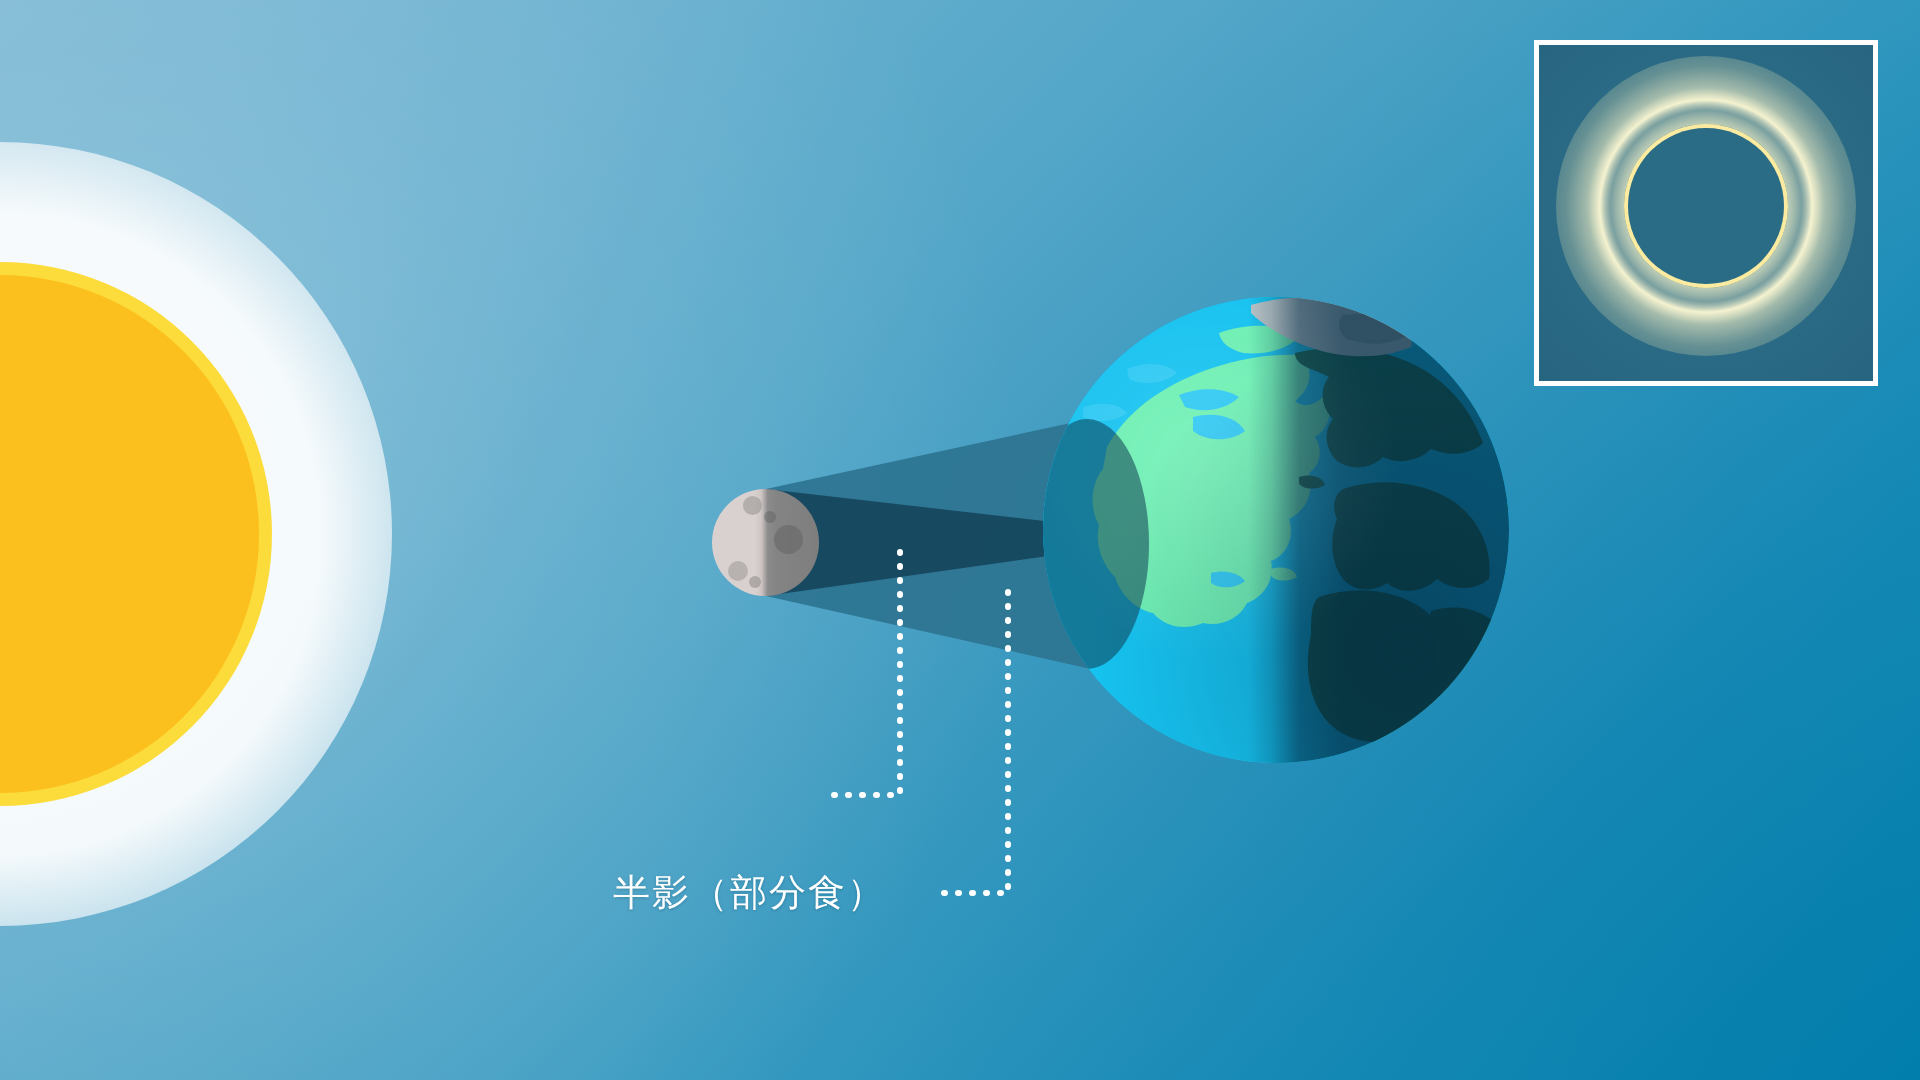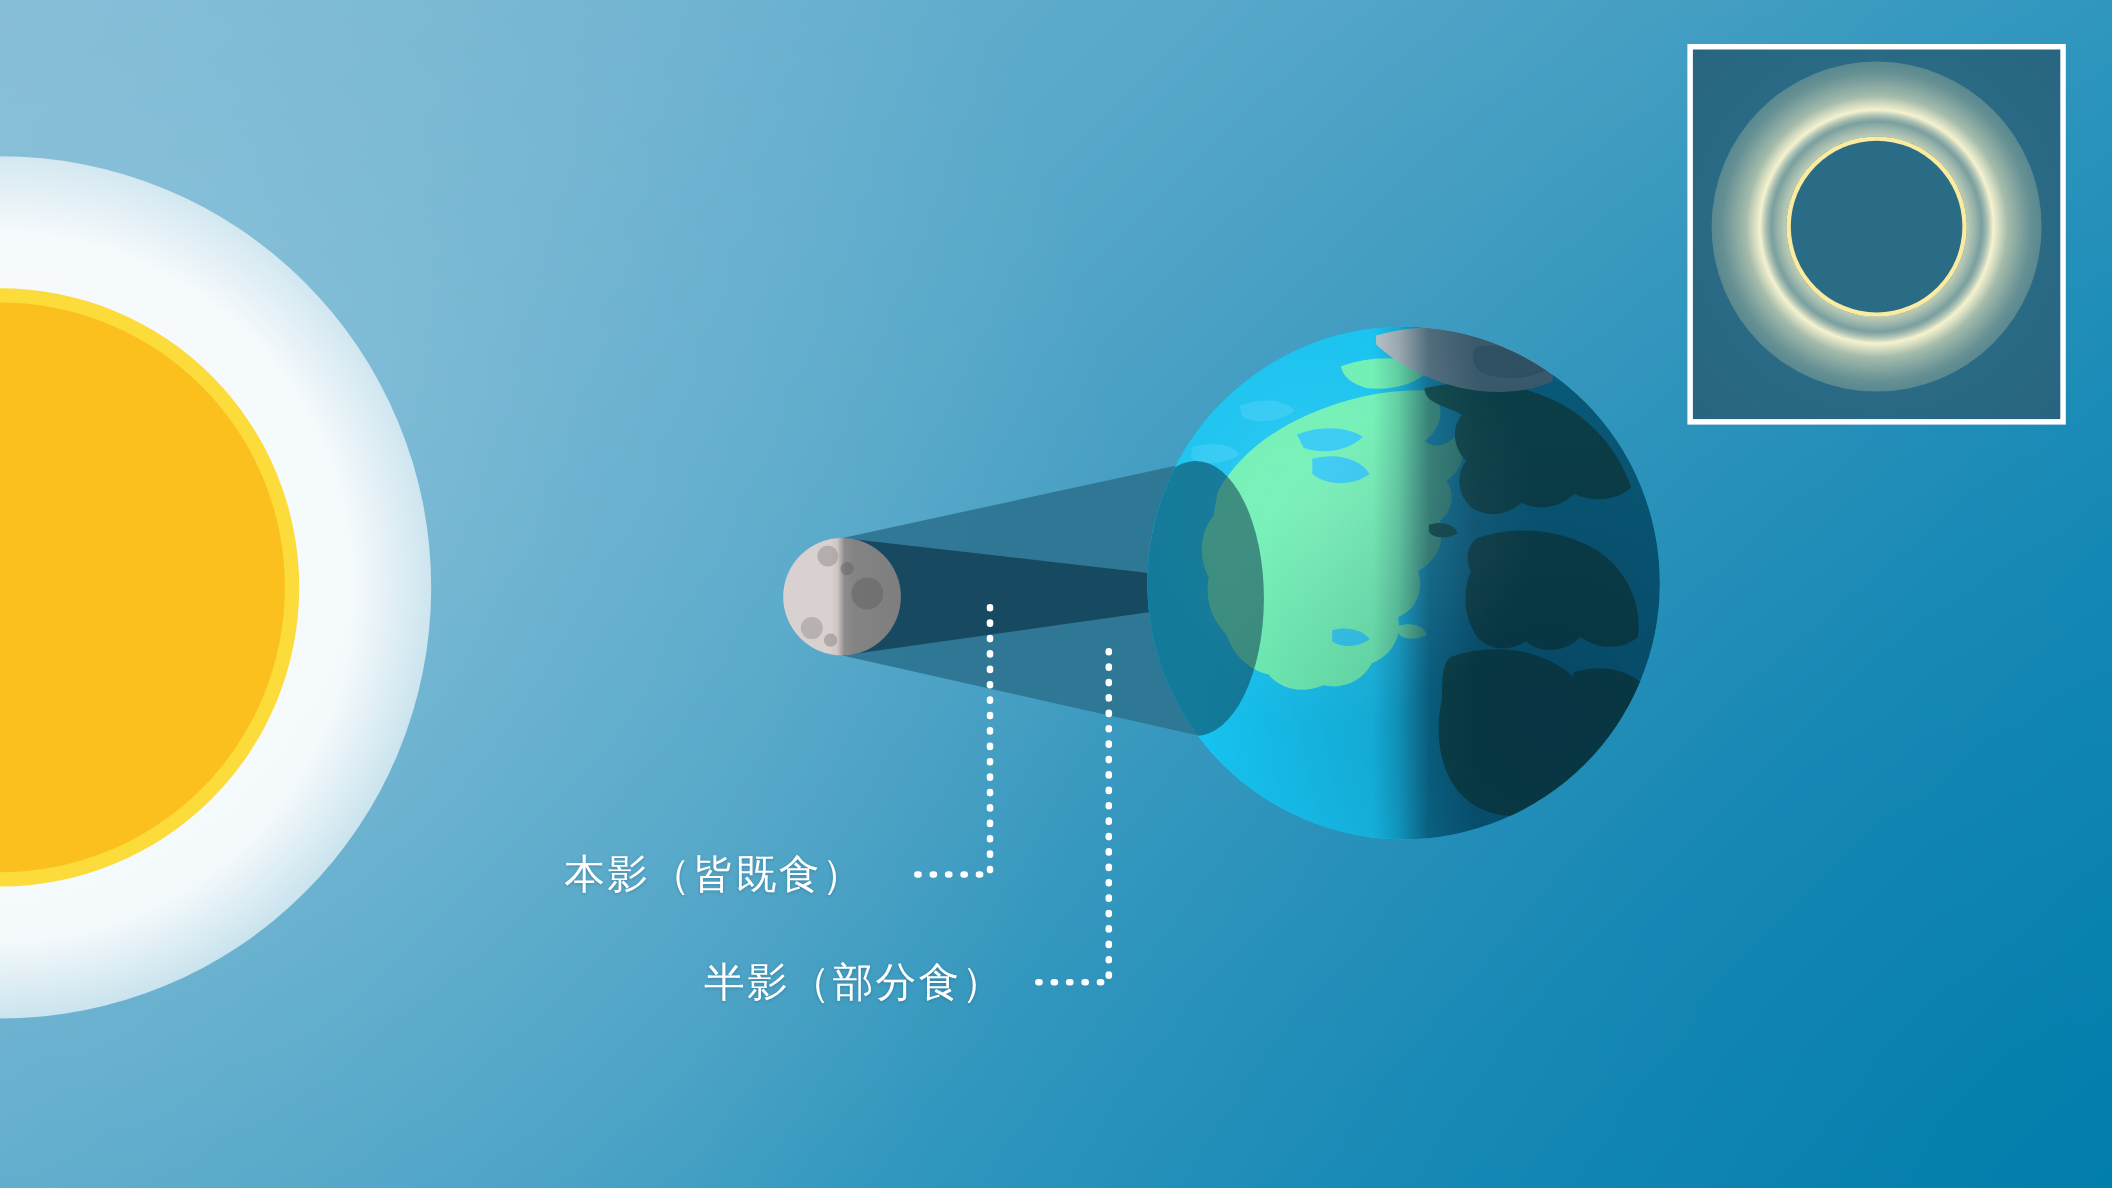--- a/index.html
+++ b/index.html
@@ -284,22 +284,21 @@
     <div class="earth-umbra-patch"></div>
   </div>
 
   <svg class="leader" style="left:0; top:0; width:1920px; height:1080px;" viewBox="0 0 1920 1080">
 
     <polyline points="834,795 900,795 900,540" fill="none" stroke="#ffffff" stroke-width="6" stroke-linecap="round" stroke-dasharray="1 13"></polyline>
 
     <polyline points="944,893 1008,893 1008,585" fill="none" stroke="#ffffff" stroke-width="6" stroke-linecap="round" stroke-dasharray="1 13"></polyline>
   </svg>
 
-  <div class="label" style="left:513px; top:770px;">本影（皆既食）</div>
-  <div class="label" style="left:640px; top:868px;">半影（部分食）</div>
+  <div class="label" style="left:613px; top:868px;">半影（部分食）</div>
 
   <div class="inset">
     <div class="inset-inner">
       <div class="corona-glow"></div>
       <div class="corona-ring"></div>
       <div class="corona-disc"></div>
     </div>
   </div>
 
 </div>

